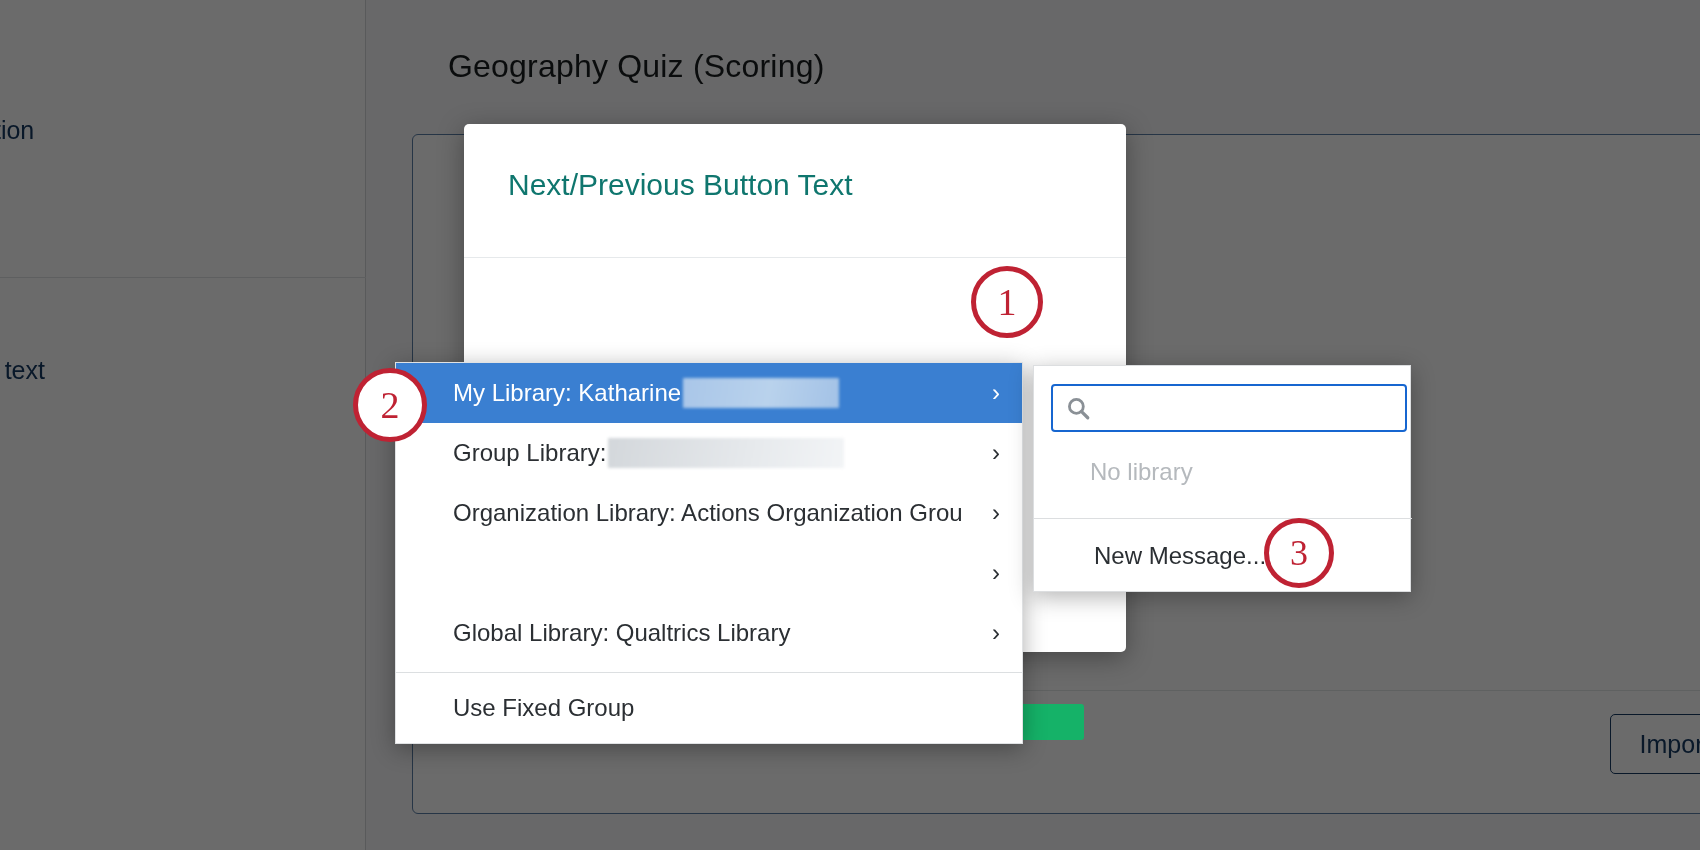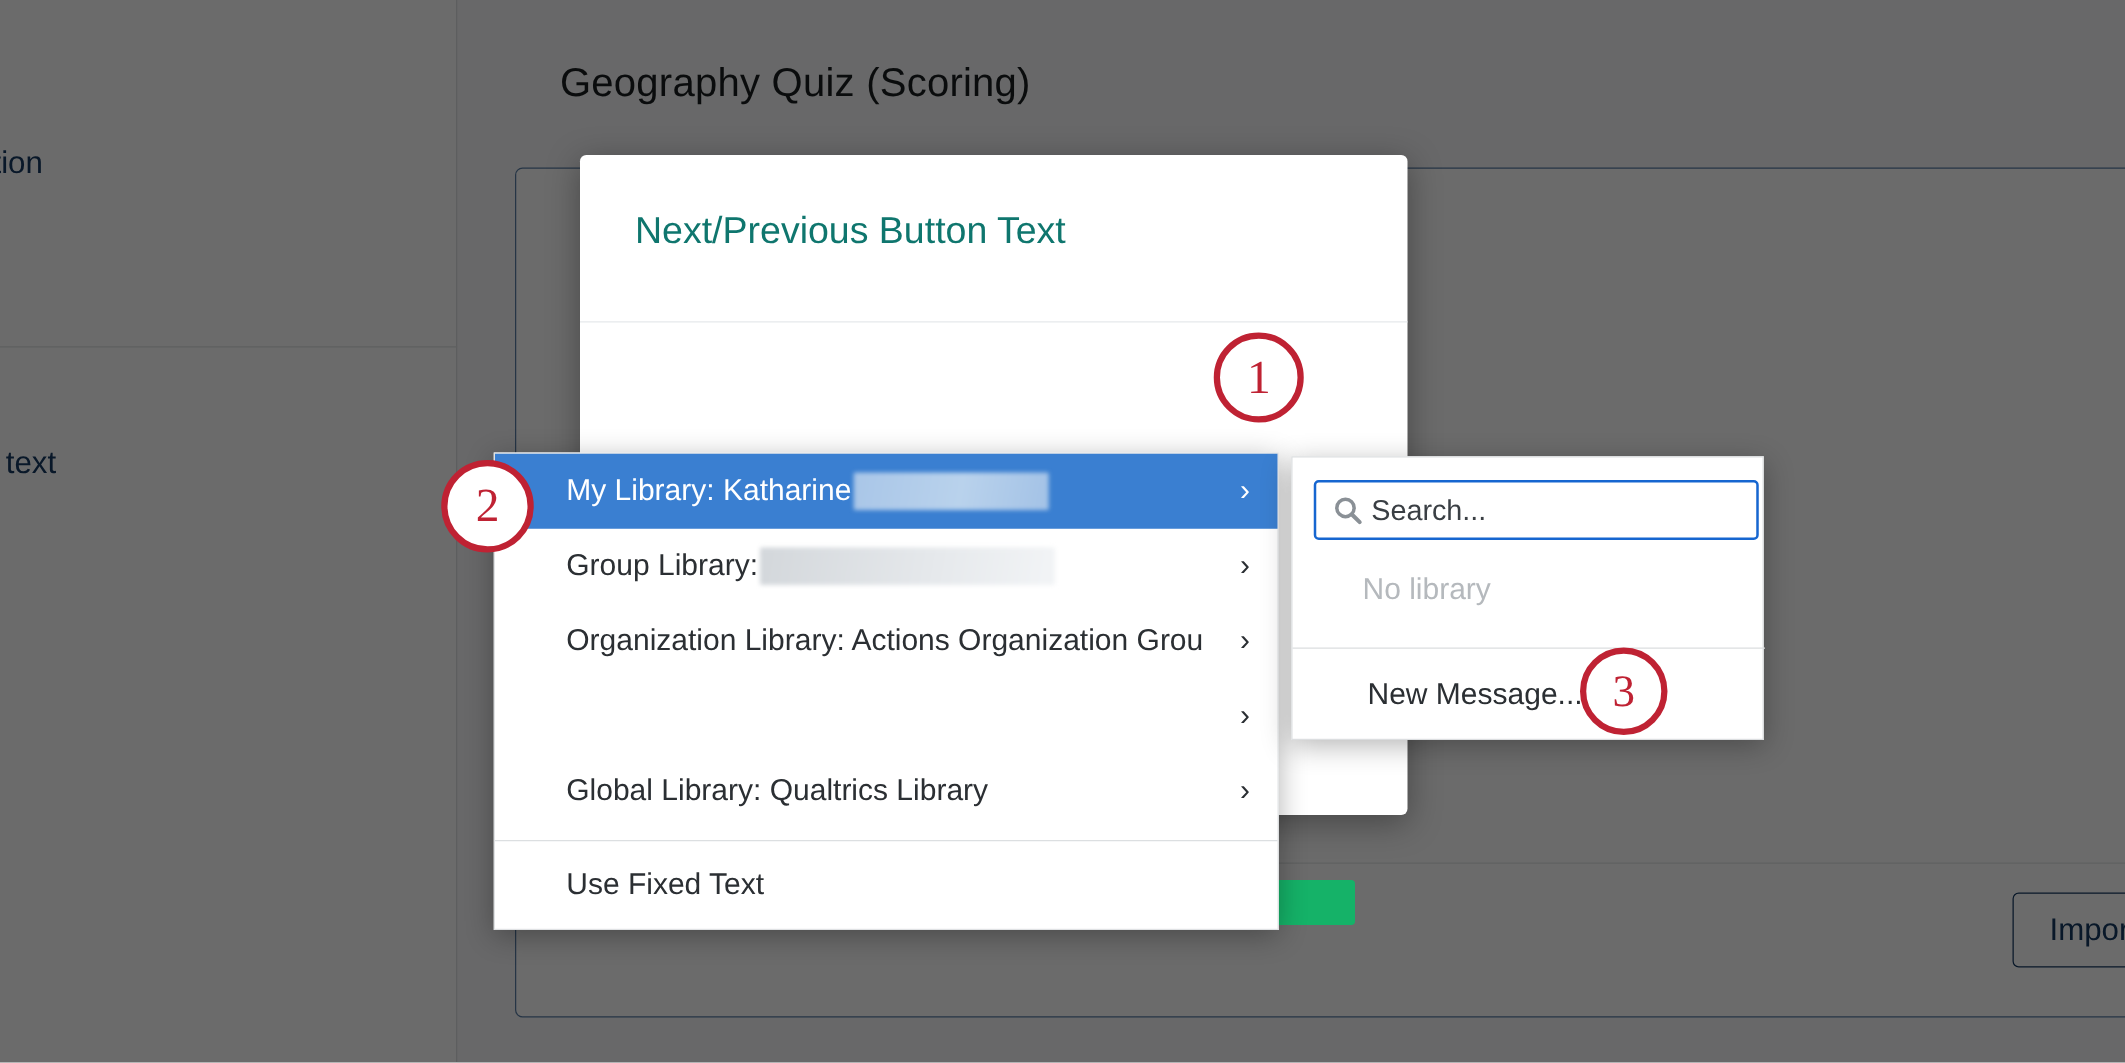--- a/index.html
+++ b/index.html
@@ -309,31 +309,30 @@
     </div>
 
     <div class="menu-item">
       <span>Global Library: Qualtrics Library</span>
       <span class="chev">›</span>
     </div>
 
     <div id="menu-sep"></div>
 
     <div class="menu-item" id="fixed-text-item">
-      <span>Use Fixed Text</span>
+      <span>Use Fixed Group</span>
     </div>
   </div>
 
   <div id="submenu">
     <div id="search-wrap">
       <svg id="search-icon" viewBox="0 0 24 24">
         <circle cx="10.5" cy="10.5" r="6.4" fill="none" stroke="#8a9096" stroke-width="2.6"></circle>
         <line x1="15.3" y1="15.3" x2="21" y2="21" stroke="#8a9096" stroke-width="3" stroke-linecap="round"></line>
       </svg>
-      <input id="search-input" type="text" placeholder="Search..." style="">
     </div>
 
     <div id="no-results">No library</div>
 
     <div id="submenu-rule"></div>
 
     <div id="new-message">
       <span>New Message...</span>
     </div>
   </div>

